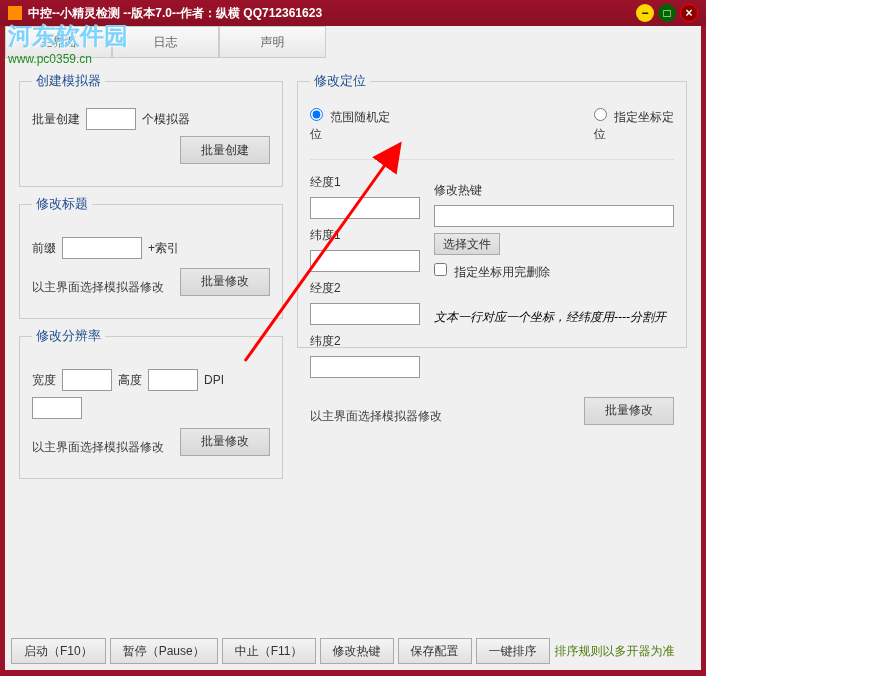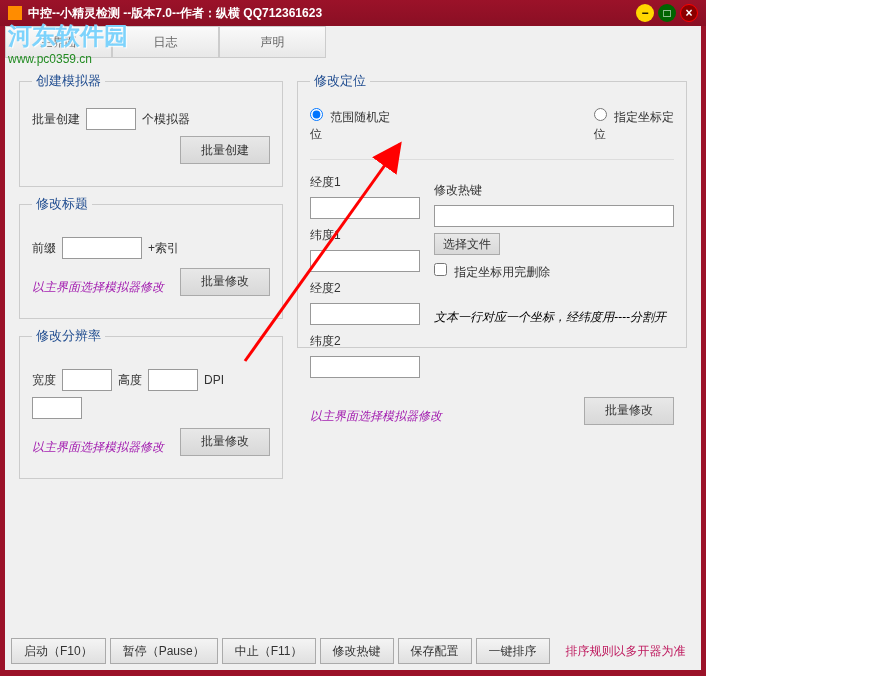--- a/index.html
+++ b/index.html
@@ -37,35 +37,35 @@
     input[type="text"] { border: 1px solid #999; height: 22px; padding: 0 4px; background: #fff; font-size: 12px; }
     .in-sm { width: 50px; }
     .in-md { width: 80px; }
     .in-lg { width: 110px; }
     .in-xl { width: 240px; }
     
     .btn { background: linear-gradient(#e8e8e8, #d8d8d8); border: 1px solid #aaa; height: 28px; padding: 0 18px; cursor: pointer; font-size: 12px; color: #333; }
     .btn-wide { width: 90px; }
     .btn-sm { height: 22px; padding: 0 8px; }
     
-    .hint { color: #a21caf; font-size: 12px; margin-top: 12px; font-style: italic; }
+    .hint { color: #404040; font-size: 12px; margin-top: 12px; }
     
     .radio-row { display: flex; align-items: flex-end; gap: 6px; margin: 8px 0 16px 0; }
     .radio-spacer { width: 220px; display: inline-block; }
     input[type="radio"] { margin-right: 4px; }
     input[type="checkbox"] { margin-right: 4px; }
     
     .loc-grid { display: flex; gap: 14px; border-top: 1px solid #ddd; padding-top: 14px; }
     .loc-left { display: flex; flex-direction: column; gap: 8px; }
     .loc-left .row { margin: 0; }
     .loc-right { flex: 1; }
     
     .bottom-bar { position: absolute; bottom: 6px; left: 6px; right: 6px; display: flex; align-items: center; gap: 4px; }
     .bottom-bar .btn { height: 26px; padding: 0 12px; background: linear-gradient(#f4f4f4, #e0e0e0); }
-    .sort-note { color: #be185d; margin-left: 12px; font-size: 12px; }
+    .sort-note { color: #4d7c0f; margin-left: 1px; font-size: 12px; }
     
     .arrow-annotation { position: absolute; top: 110px; left: 230px; width: 180px; height: 230px; pointer-events: none; z-index: 20; }
     
     .gap-push { height: 6px; }
     .right-align { margin-left: auto; }
     .fs-modloc { height: 276px; }
   </style>
 </head>
 <body>
 

